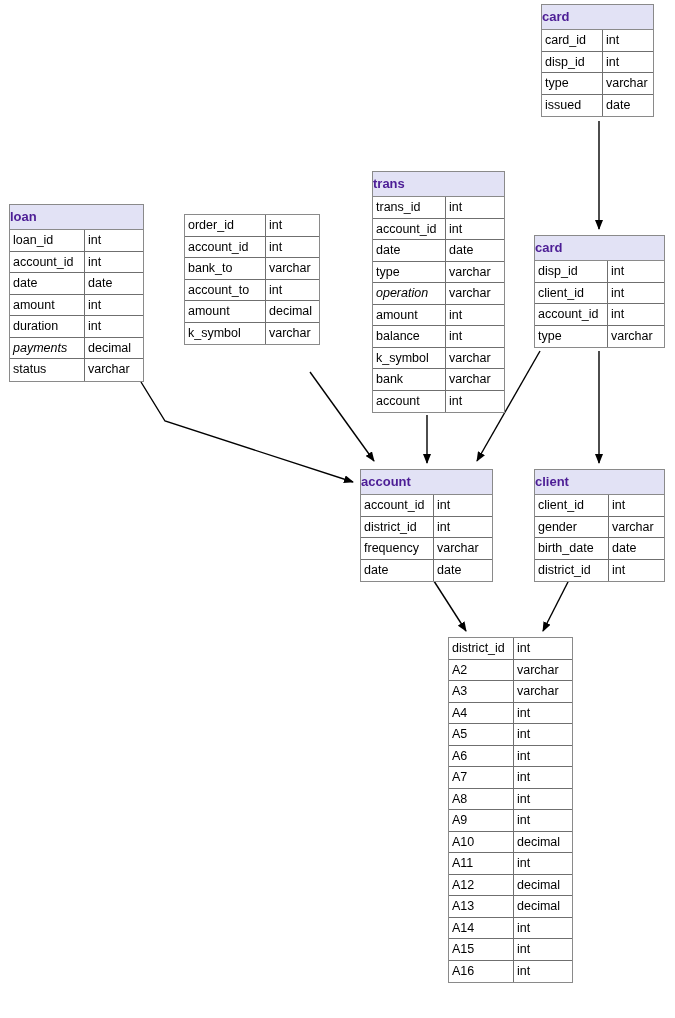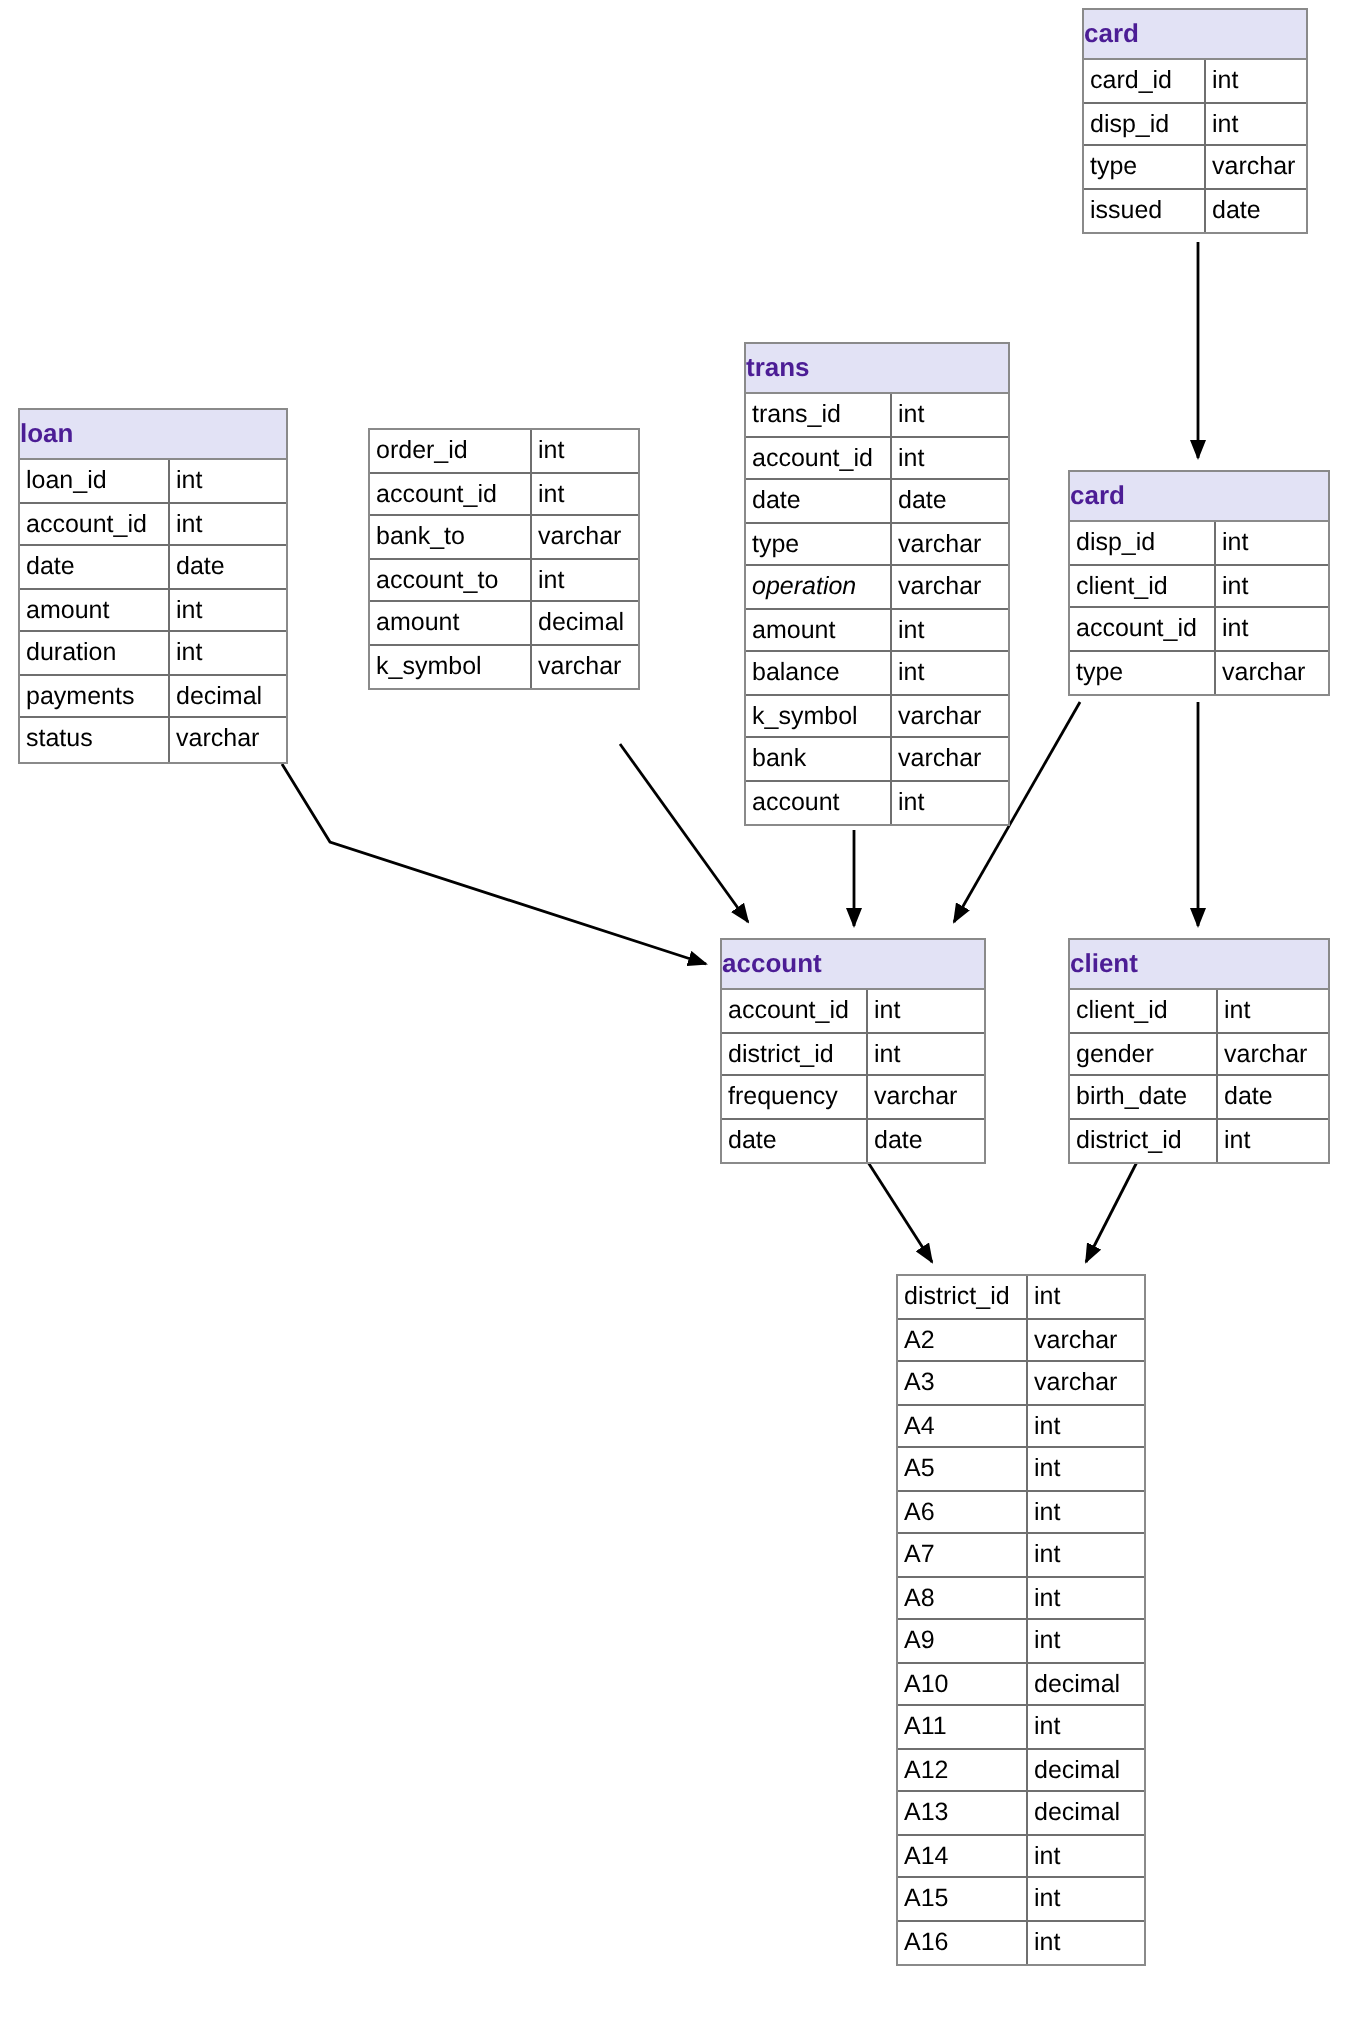--- a/index.html
+++ b/index.html
@@ -169,21 +169,21 @@
         </div>
         <div class="attr-row">
           <div class="attr-name" style="width: 75px; flex: 0 0 75px;">amount</div>
           <div class="attr-type">int</div>
         </div>
         <div class="attr-row">
           <div class="attr-name" style="width: 75px; flex: 0 0 75px;">duration</div>
           <div class="attr-type">int</div>
         </div>
         <div class="attr-row">
-          <div class="attr-name" style="width: 75px; flex: 0 0 75px;">payments</div>
+          <div class="attr-name" style="width: 75px; flex: 0 0 75px; font-style: italic;">payments</div>
           <div class="attr-type">decimal</div>
         </div>
         <div class="attr-row last">
           <div class="attr-name" style="width: 75px; flex: 0 0 75px;">status</div>
           <div class="attr-type">varchar</div>
         </div>
       </div>
       <div class="entity" style="left: 184px; top: 214px; width: 136px;">
         <div class="attr-row">
           <div class="attr-name" style="width: 81px; flex: 0 0 81px;">order_id</div>

